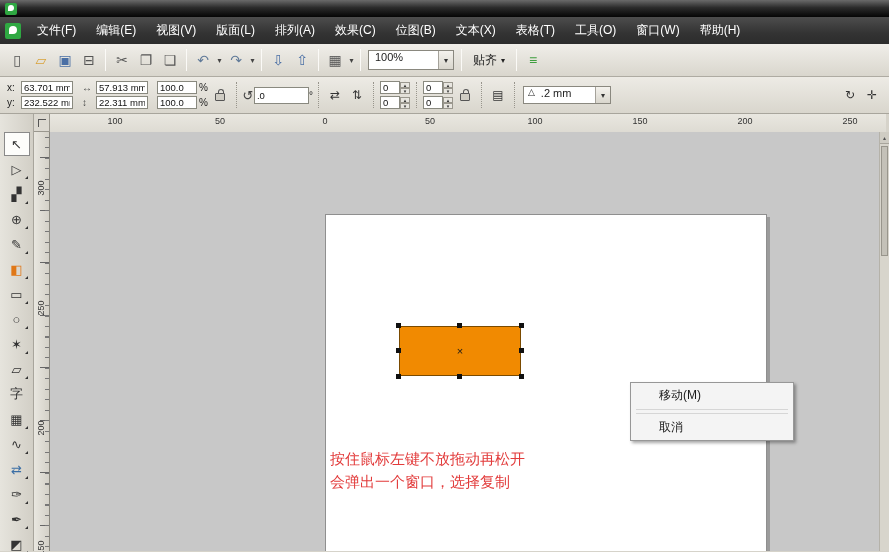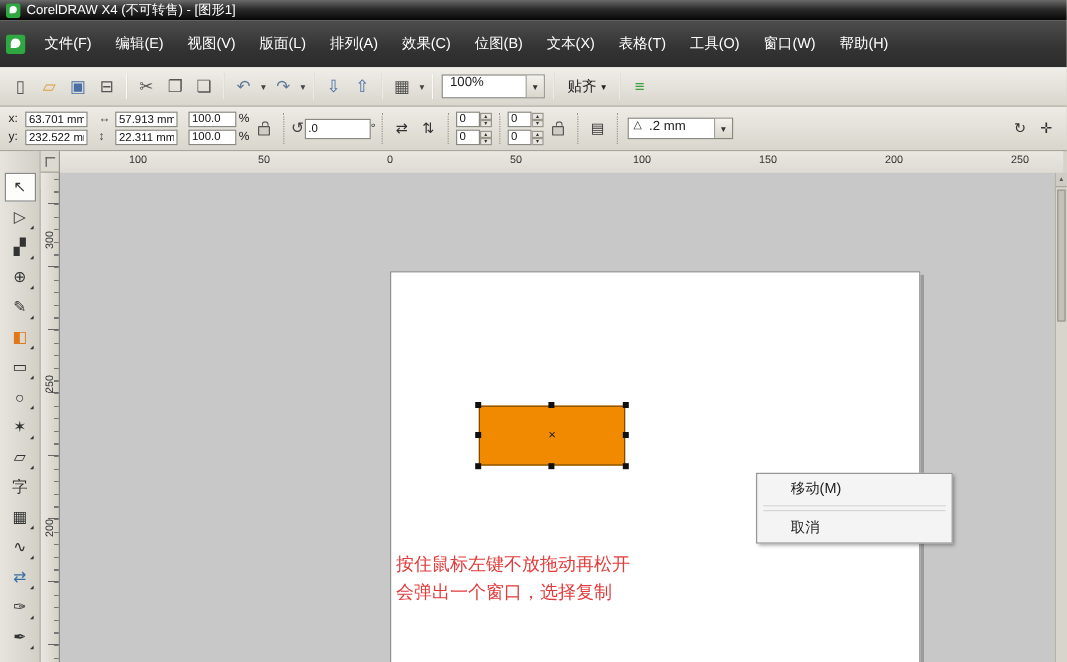--- a/index.html
+++ b/index.html
@@ -7,21 +7,21 @@
     font-family:"Liberation Sans","DejaVu Sans",sans-serif; background:#d6d3ca; }
 
   
   .titlebar { height:17px; background:linear-gradient(#6a6a6a,#2b2b2b 45%,#050505);
     color:#fff; display:flex; align-items:center; gap:5px; padding:0 5px; font-size:11px; }
   .app-ico { width:12px; height:12px; background:#2fa842; border-radius:2px; position:relative; flex:0 0 auto;}
   .app-ico::after { content:""; position:absolute; left:3px; top:2px; width:6px; height:6px;
     background:#fff; border-radius:50% 50% 50% 0; }
 
   
-  .menubar { height:39px; background:linear-gradient(#4d4d4d,#333 60%,#2c2c2c);
+  .menubar { height:27px; background:linear-gradient(#4d4d4d,#333 60%,#2c2c2c);
     display:flex; align-items:center; color:#fff; font-size:12px; padding-left:3px; }
   .menu-logo { width:16px; height:16px; background:#2fa842; border-radius:2px; margin:0 6px 0 2px; position:relative;}
   .menu-logo::after { content:""; position:absolute; left:4px; top:3px; width:8px; height:8px;
     background:#fff; border-radius:50% 50% 50% 0; }
   .menu-item { padding:5px 10px; white-space:nowrap; }
 
   
   .toolbar { height:33px; background:linear-gradient(#f0eee9,#d9d6cd);
     border-bottom:1px solid #aeaba2; display:flex; align-items:center; padding:0 5px; }
   .tbtn { min-width:24px; height:24px; display:flex; align-items:center; justify-content:center;
@@ -122,21 +122,20 @@
   .sv-thumb { position:absolute; left:1px; top:14px; width:7px; height:110px; background:#c4c1b8;
     border:1px solid #98958c; }
 </style>
 </head>
 <body>
 
 <div>
 
   <div class="titlebar">
     <span class="app-ico"></span>
-    <span>CorelDRAW X4 (不可转售) - [图形1]</span>
   </div>
 
   <div class="menubar">
     <span class="menu-logo"></span>
     <span class="menu-item">文件(F)</span>
     <span class="menu-item">编辑(E)</span>
     <span class="menu-item">视图(V)</span>
     <span class="menu-item">版面(L)</span>
     <span class="menu-item">排列(A)</span>
     <span class="menu-item">效果(C)</span>

